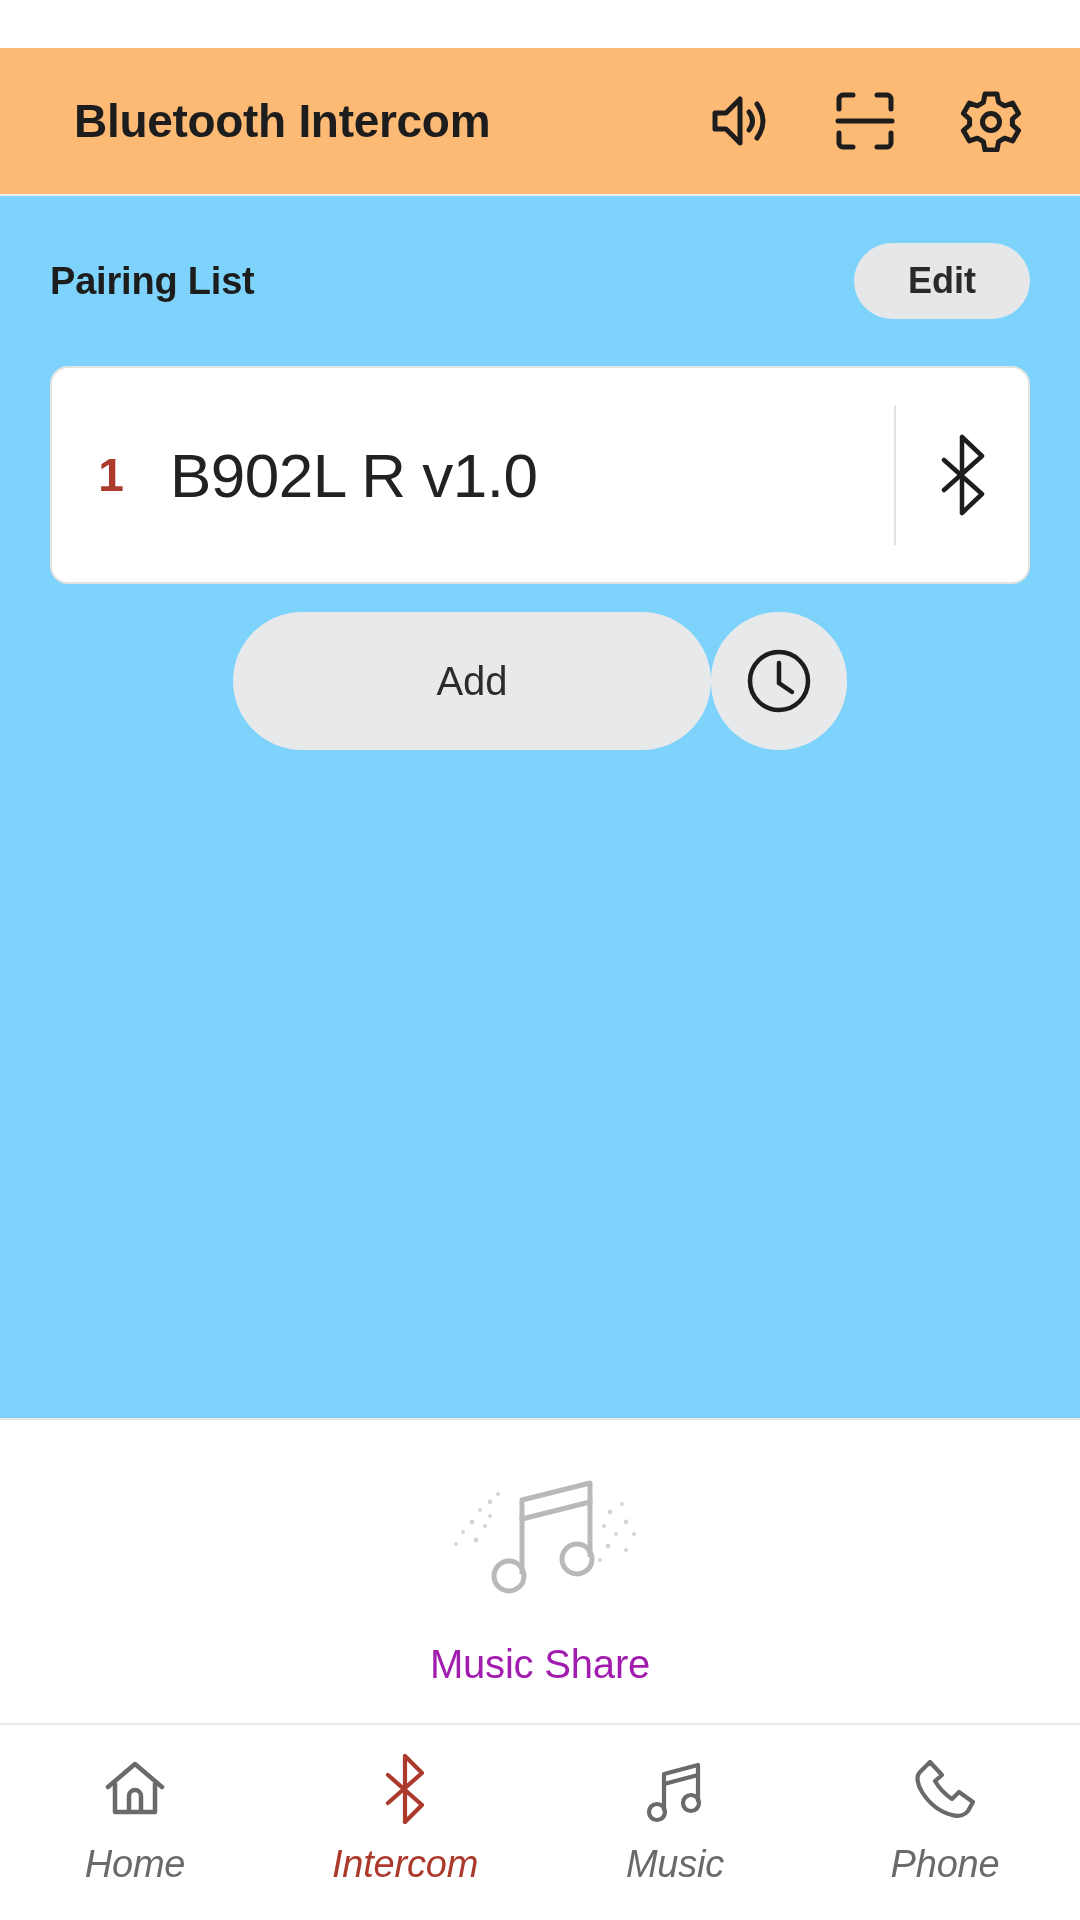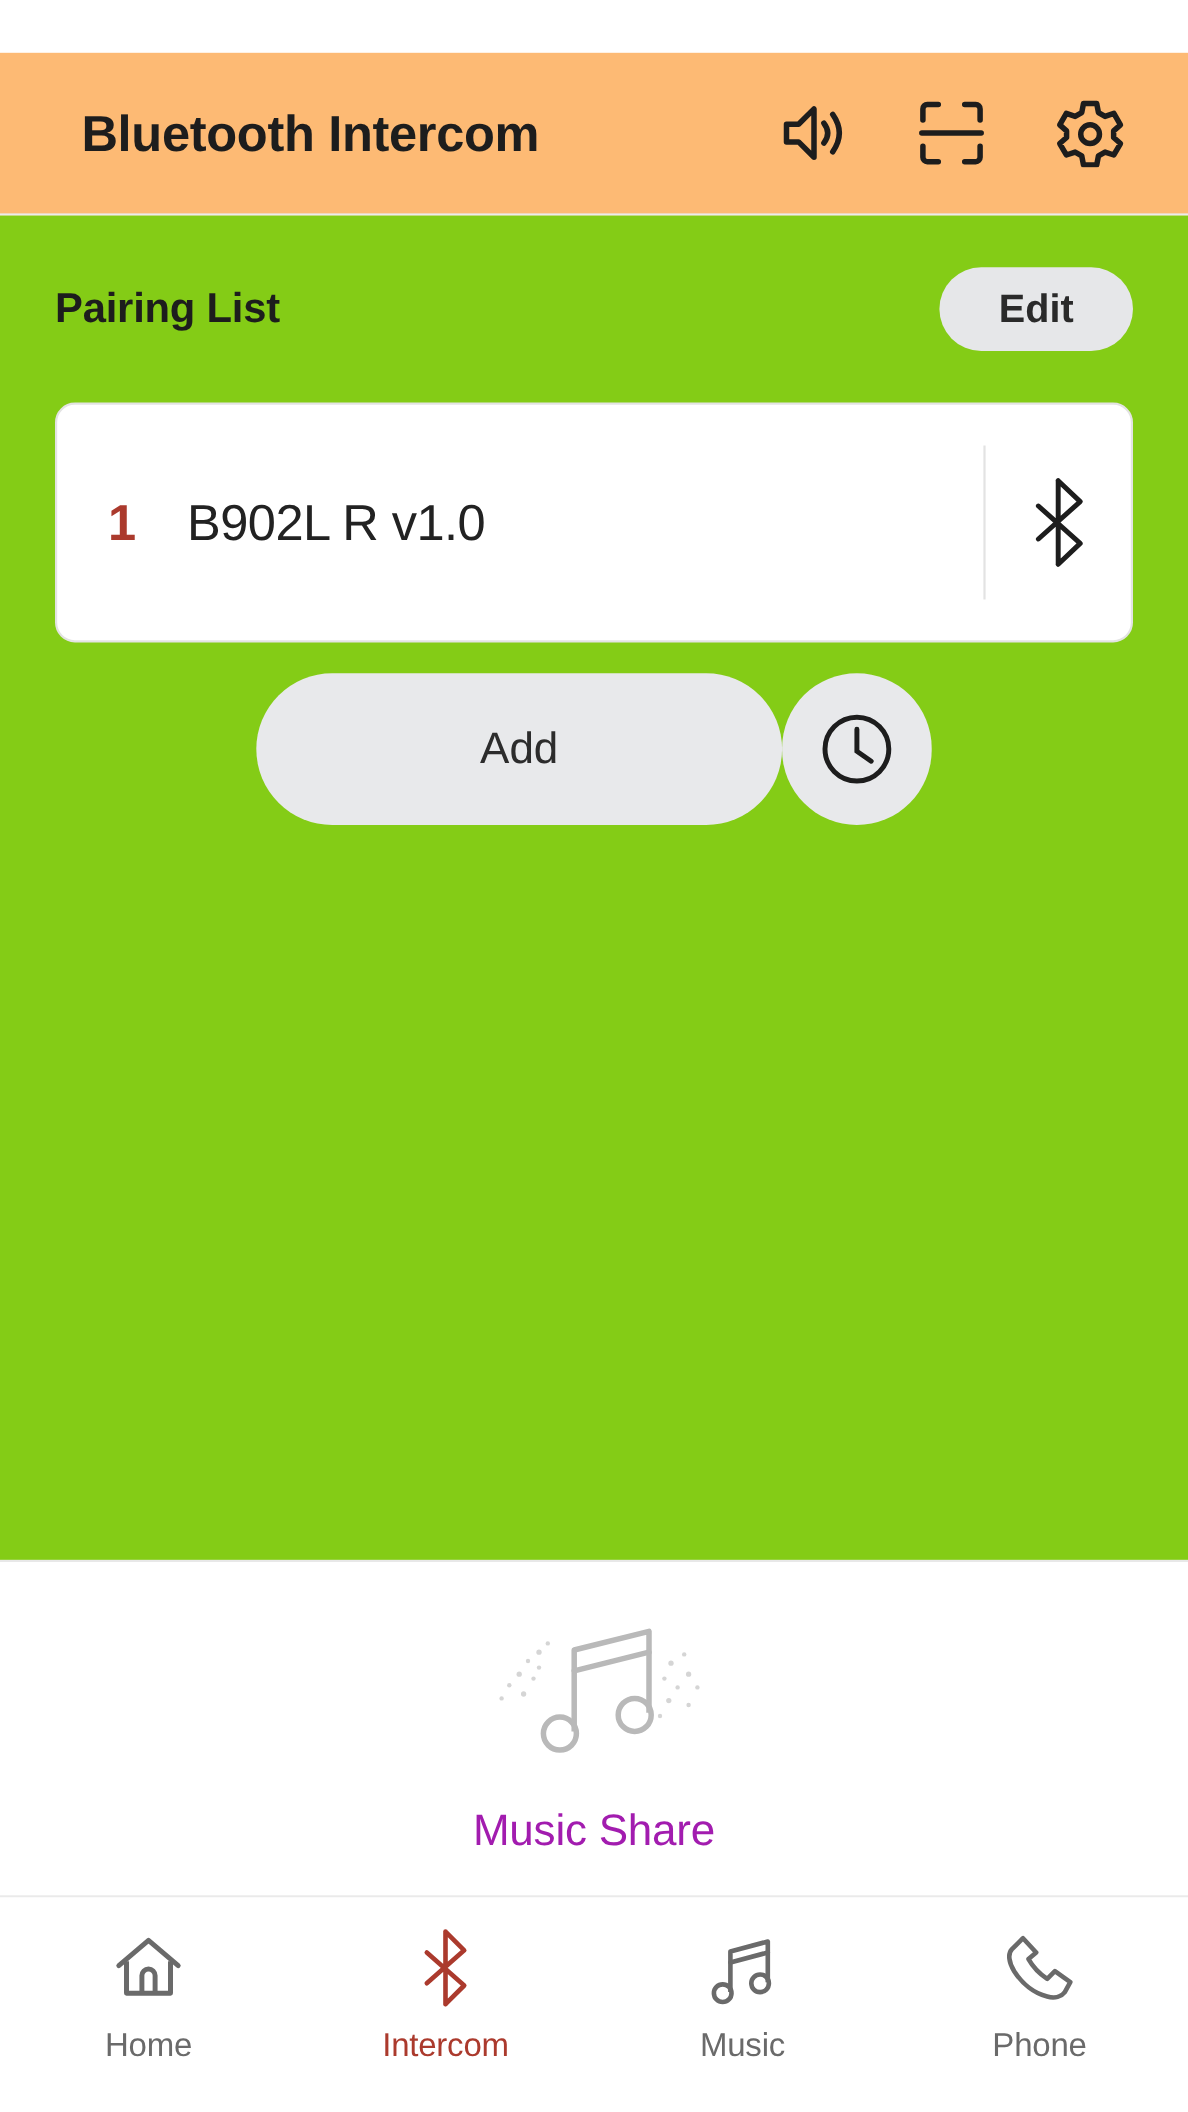--- a/index.html
+++ b/index.html
@@ -60,21 +60,21 @@
     align-items: center;
     justify-content: center;
     cursor: pointer;
   }
   .hdr-icon svg { display: block; }
 
   
   .content {
     flex: 0 0 auto;
     height: 1224px;
-    background: #84cc16;
+    background: #7dd3fc;
     border-bottom: 2px solid #e8e8e8;
     padding: 0 50px;
   }
 
   .section-head {
     height: 170px;
     display: flex;
     align-items: center;
     justify-content: space-between;
   }
@@ -114,21 +114,21 @@
   .pair-index {
     width: 118px;
     text-align: center;
     font-size: 46px;
     font-weight: bold;
     color: #ab3a2d;
     flex: 0 0 auto;
   }
   .pair-name {
     flex: 1 1 auto;
-    font-size: 46px;
+    font-size: 62px;
     color: #222222;
     letter-spacing: -0.5px;
     white-space: nowrap;
     overflow: hidden;
   }
   .pair-divider {
     width: 2px;
     height: 140px;
     background: #e3e3e3;
     flex: 0 0 auto;
@@ -205,23 +205,24 @@
   .tab {
     flex: 1 1 0;
     display: flex;
     flex-direction: column;
     align-items: center;
     gap: 16px;
     cursor: pointer;
   }
   .tab-ico { height: 76px; display: flex; align-items: center; justify-content: center; }
   .tab-label {
-    font-size: 30px;
+    font-size: 38px;
     color: #6a6a6a;
     letter-spacing: -0.2px;
+    font-style: italic;
   }
   .tab.active .tab-label { color: #ab3a2d; }
 </style>
 </head>
 <body>
 
 <div class="phone">
 
   <div class="status-spacer"></div>
 

